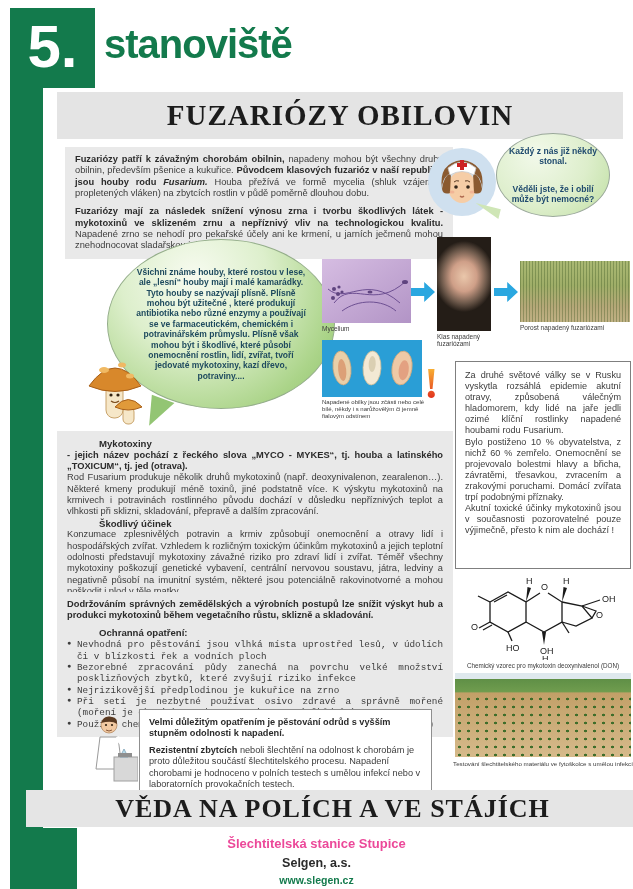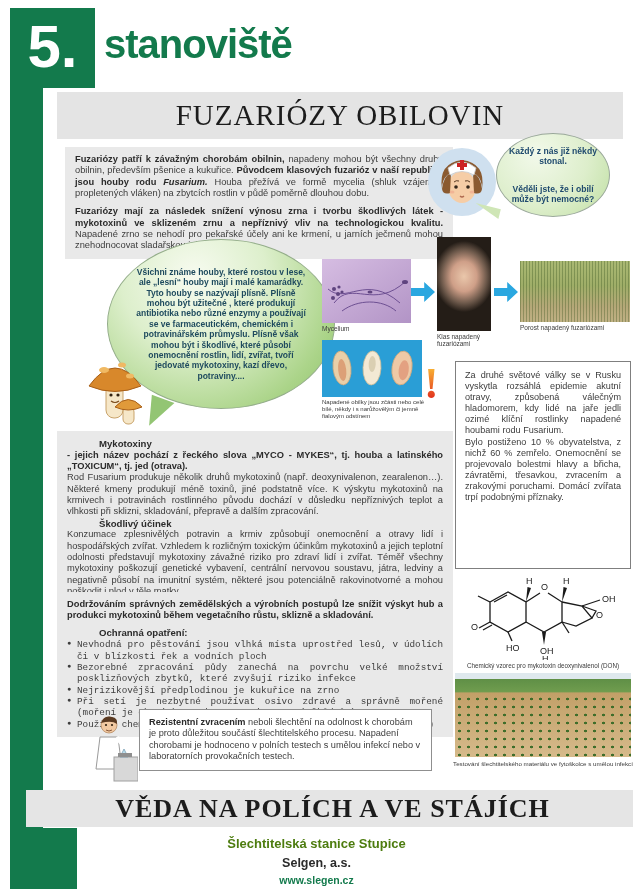--- a/index.html
+++ b/index.html
@@ -5,21 +5,21 @@
   html,body{margin:0;padding:0;background:#ffffff;}
   .page{position:relative;width:633px;height:889px;background:#fff;overflow:hidden;
         font-family:"Liberation Sans",sans-serif;color:#3c3c3c;}
   .abs{position:absolute;}
 
   
   .badge{left:10px;top:8px;width:85px;height:80px;background:#137a4c;}
   .badge span{display:block;text-align:center;line-height:78px;font-size:60px;font-weight:bold;color:#fff;}
   .station-label{left:104px;top:22px;font-size:40px;font-weight:bold;color:#137a4c;letter-spacing:-1px;}
   .title-bar{left:57px;top:92px;width:566px;height:47px;background:#e4e4e4;text-align:center;}
-  .title-bar span{font-family:"Liberation Serif",serif;font-size:29px;font-weight:normal;color:#1c1c1c;
+  .title-bar span{font-family:"Liberation Serif",serif;font-size:29px;font-weight:bold;color:#1c1c1c;
                   line-height:47px;letter-spacing:1px;}
   .stripe{left:10px;top:88px;width:33px;height:801px;background:#137a4c;}
   .bottom-green{left:10px;top:828px;width:67px;height:61px;background:#137a4c;}
 
   
   .gray-block{background:#e9e9e9;padding:7px 10px;font-size:9.3px;line-height:1.22;text-align:justify;}
   .intro-block{left:65px;top:147px;width:368px;}
   .intro-block p{margin:0 0 7px 0;}
   .intro-block p:last-child{margin:0;}
   b.seg{color:#2b2b2b;}
@@ -94,21 +94,21 @@
   .scientist{left:94px;top:713px;width:44px;height:70px;}
   .breeding-box{left:139px;top:709px;width:293px;border:1px solid #8f8f8f;background:#fff;
     box-sizing:border-box;padding:7px 9px;font-size:9.2px;line-height:1.24;}
   .breeding-box p{margin:0 0 5px 0;}
   .breeding-box p:last-child{margin:0;}
 
   
   .footer-bar{left:26px;top:790px;width:613px;height:37px;background:#e5e5e5;text-align:center;}
   .footer-bar span{font-family:"Liberation Serif",serif;font-size:26px;font-weight:bold;color:#1c1c1c;
     line-height:37px;letter-spacing:1px;}
-  .footer-org{left:0;top:836px;width:633px;text-align:center;font-size:13px;font-weight:bold;color:#4d7c0f;}
+  .footer-org{left:0;top:836px;width:633px;text-align:center;font-size:13px;font-weight:bold;color:#ec4899;}
   .footer-company{left:0;top:856px;width:633px;text-align:center;font-size:12.5px;font-weight:bold;color:#2b2b2b;}
   .footer-url{left:0;top:874px;width:633px;text-align:center;font-size:10.5px;font-weight:bold;color:#137a4c;}
 </style>
 </head>
 <body>
 
 <div class="page">
 
   <div class="abs stripe"></div>
   <div class="abs bottom-green"></div>
@@ -233,20 +233,21 @@
         <ellipse cx="82" cy="30" rx="5" ry="10" fill="#e09a7a" opacity="0.85"></ellipse>
       </g>
     </svg>
   </div>
   <div class="abs figcap cap-grains">Napadené obilky jsou zčásti nebo celé bílé, někdy i s narůžovělým či jemně fialovým odstínem</div>
 
   <div class="abs excl">!</div>
   <div class="abs russia-box">
     <p>Za druhé světové války se v Rusku vyskytla rozsáhlá epidemie akutní otravy, způsobená válečným hladomorem, kdy lidé na jaře jedli ozimé klíční rostlinky napadené houbami rodu Fusarium.</p>
     <p>Bylo postiženo 10 % obyvatelstva, z nichž 60 % zemřelo. Onemocnění se projevovalo bolestmi hlavy a břicha, závratěmi, třesavkou, zvracením a zrakovými poruchami. Domácí zvířata trpí podobnými příznaky.</p>
+    <p>Akutní toxické účinky mykotoxinů jsou v současnosti pozorovatelné pouze výjimečně, přesto k nim ale dochází !</p>
   </div>
 
   <div class="abs don-fig">
     <svg width="150" height="88" viewBox="0 0 150 88">
       <g stroke="#1a1a1a" stroke-width="1.3" fill="none">
         <path d="M22,30 L40,20 L58,30 L58,50 L40,60 L22,50 Z"></path>
         <path d="M26,30 L39,23"></path>
         <path d="M22,30 L10,24"></path>
         <path d="M22,50 L11,56"></path>
           <path d="M24,53 L15,58"></path>
@@ -311,21 +312,24 @@
       <path d="M12,17 q3,2 6,0" stroke="#8a5a3a" stroke-width="1" fill="none"></path>
       <path d="M6,24 L24,24 L28,56 L2,56 Z" fill="#ffffff" stroke="#9a9a9a" stroke-width="1"></path>
       <path d="M24,26 L34,36" stroke="#ffffff" stroke-width="5" stroke-linecap="round"></path>
       <rect x="20" y="44" width="24" height="24" fill="#d8d8d8" stroke="#a0a0a0" stroke-width="1"></rect>
       <path d="M30,36 l4,8 h-8 z" fill="#bfe0ee" stroke="#7aa0b5" stroke-width="0.8"></path>
       <rect x="24" y="40" width="14" height="4" fill="#8f8f8f"></rect>
     </svg>
   </div>
   <div class="abs breeding-box">
     <p>
-      <b class="seg">Rezistentní zvracením</b>
+      <b class="seg">Velmi důležitým opatřením je pěstování odrůd s vyšším stupněm odolnosti k napadení.</b>
+    </p>
+    <p>
+      <b class="seg">Rezistentní zbytcích</b>
       <span>neboli šlechtění na odolnost k chorobám je proto důležitou součástí šlechtitelského procesu. Napadení chorobami je hodnoceno v polních testech s umělou infekcí nebo v laboratorních provokačních testech.</span>
     </p>
   </div>
 
   <div class="abs footer-bar">
     <span>VĚDA NA POLÍCH A VE STÁJÍCH</span>
   </div>
   <div class="abs footer-org">Šlechtitelská stanice Stupice</div>
   <div class="abs footer-url">www.slegen.cz</div>
   <div class="abs footer-company">Selgen, a.s.</div>

